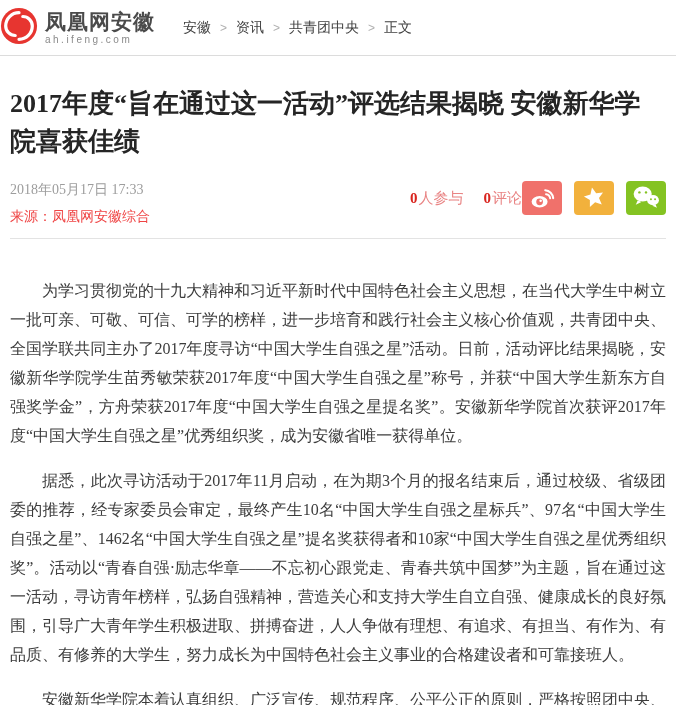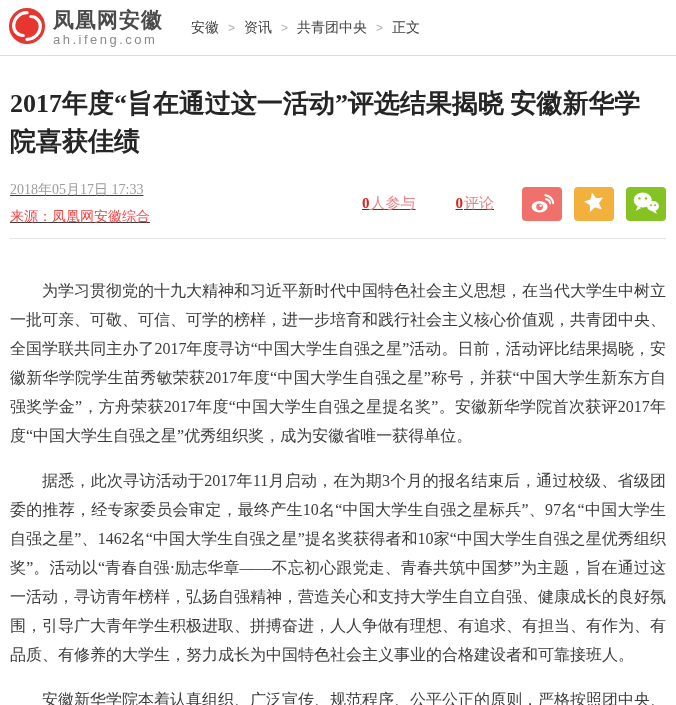--- a/index.html
+++ b/index.html
@@ -10,39 +10,39 @@
     margin: 0 auto;
     font-family: "Liberation Serif", "DejaVu Serif", serif;
     color: #3c3c3c;
     overflow: hidden;
   }
 
   
   .site-header {
     display: flex;
     align-items: center;
-    padding: 7px 10px 6px 8px;
+    padding: 7px 10px 6px 0;
     border-bottom: 1px solid #dcdcdc;
   }
   .logo-link {
     display: flex;
     align-items: center;
     gap: 7px;
     text-decoration: none;
     cursor: pointer;
   }
   .logo-text { display: flex; flex-direction: column; line-height: 1; }
   .brand-name {
     font-size: 21px;
     font-weight: 700;
     color: #4a4a4a;
     letter-spacing: 1px;
   }
   .brand-domain {
-    font-size: 13px;
+    font-size: 10px;
     color: #8a8a8a;
     letter-spacing: 2.5px;
     margin-top: 2px;
     font-family: "Liberation Sans", sans-serif;
   }
   .breadcrumb {
     display: flex;
     align-items: center;
     gap: 9px;
     margin-left: 28px;
@@ -59,31 +59,30 @@
   .article-title {
     margin-top: 29px;
     font-size: 26px;
     font-weight: 700;
     color: #252525;
     line-height: 38px;
   }
   .meta-row {
     display: flex;
     justify-content: space-between;
-    align-items: center;
+    align-items: flex-start;
     margin-top: 20px;
     padding-bottom: 12px;
     border-bottom: 1px solid #e3e3e3;
-    text-decoration: underline;
   }
   .meta-left { display: flex; flex-direction: column; gap: 9px; }
   .pub-time { font-size: 14px; color: #9d9d9d; }
   .pub-source { font-size: 14px; color: #ef4444; cursor: default; }
   .meta-right { display: flex; align-items: center; }
-  .stats { display: flex; align-items: center; gap: 40px; margin-right: 28px; }
+  .stats { display: flex; align-items: center; gap: 20px; }
   .stat-item {
     font-size: 15px;
     color: #e98585;
     text-decoration: none;
     cursor: pointer;
   }
   .stat-count { color: #d9251f; font-weight: 700; margin-right: 1px; }
   .share-group { display: flex; gap: 12px; }
   .share-btn {
     width: 40px;

